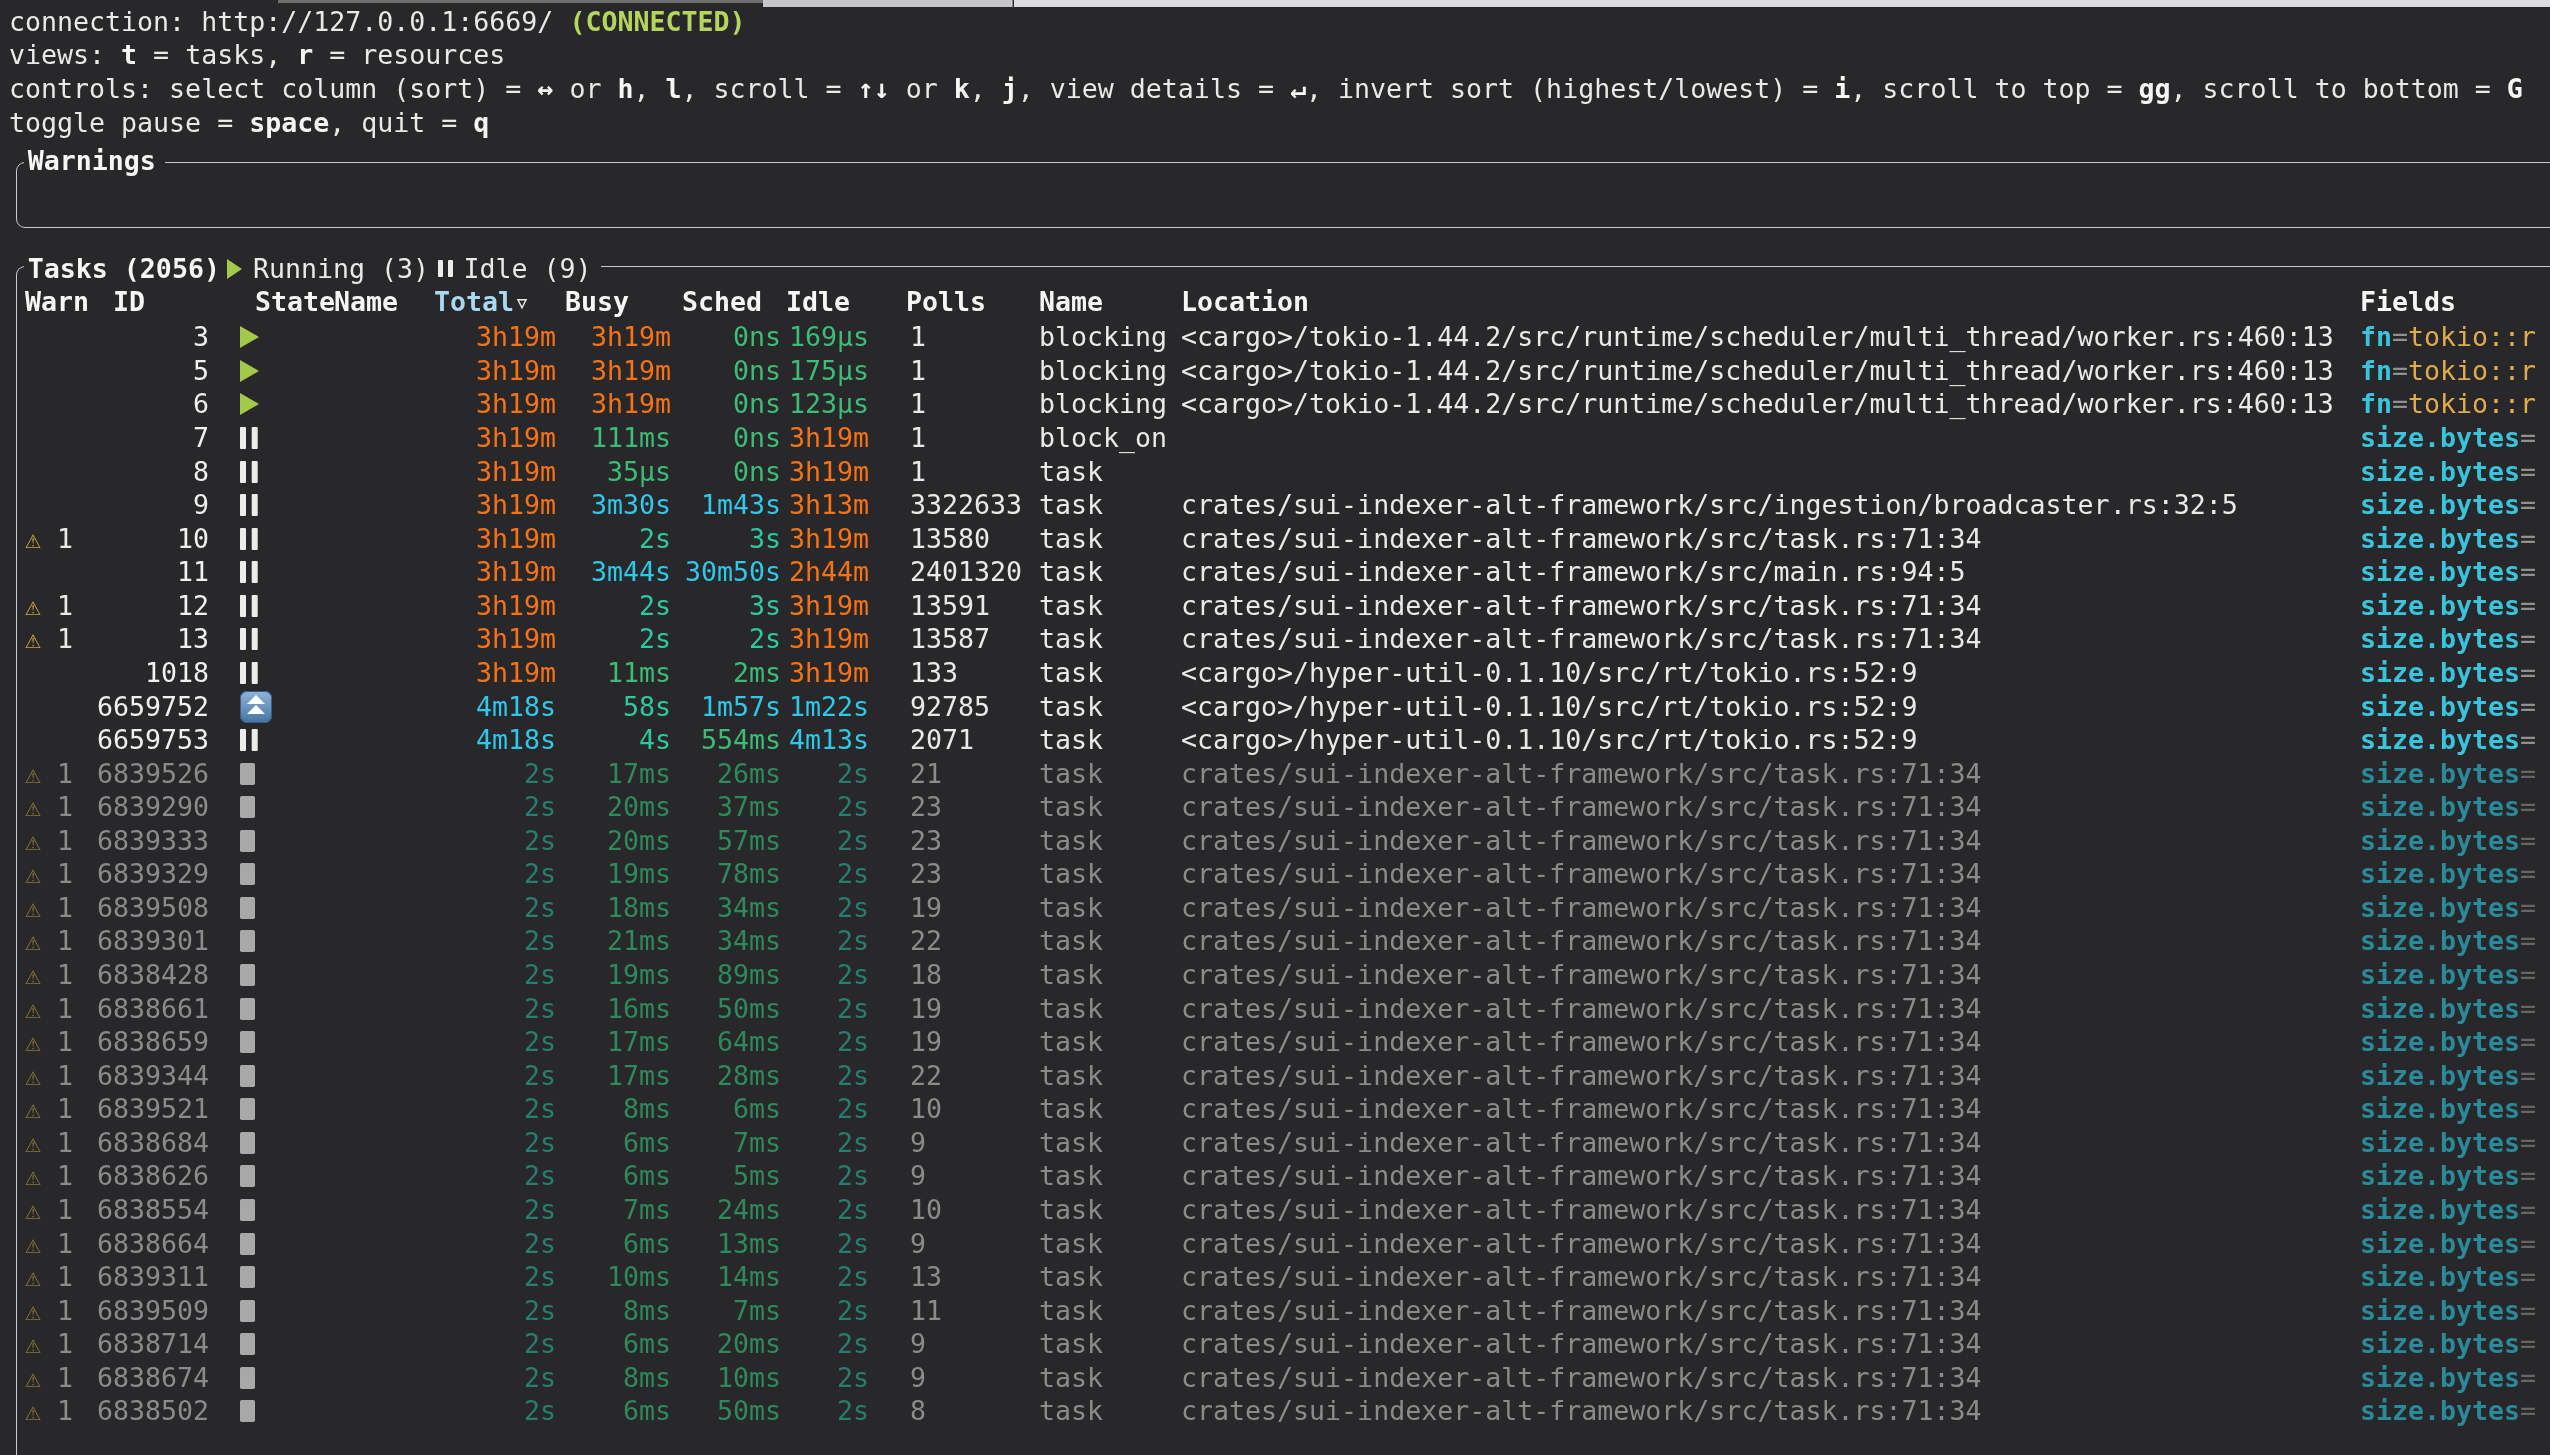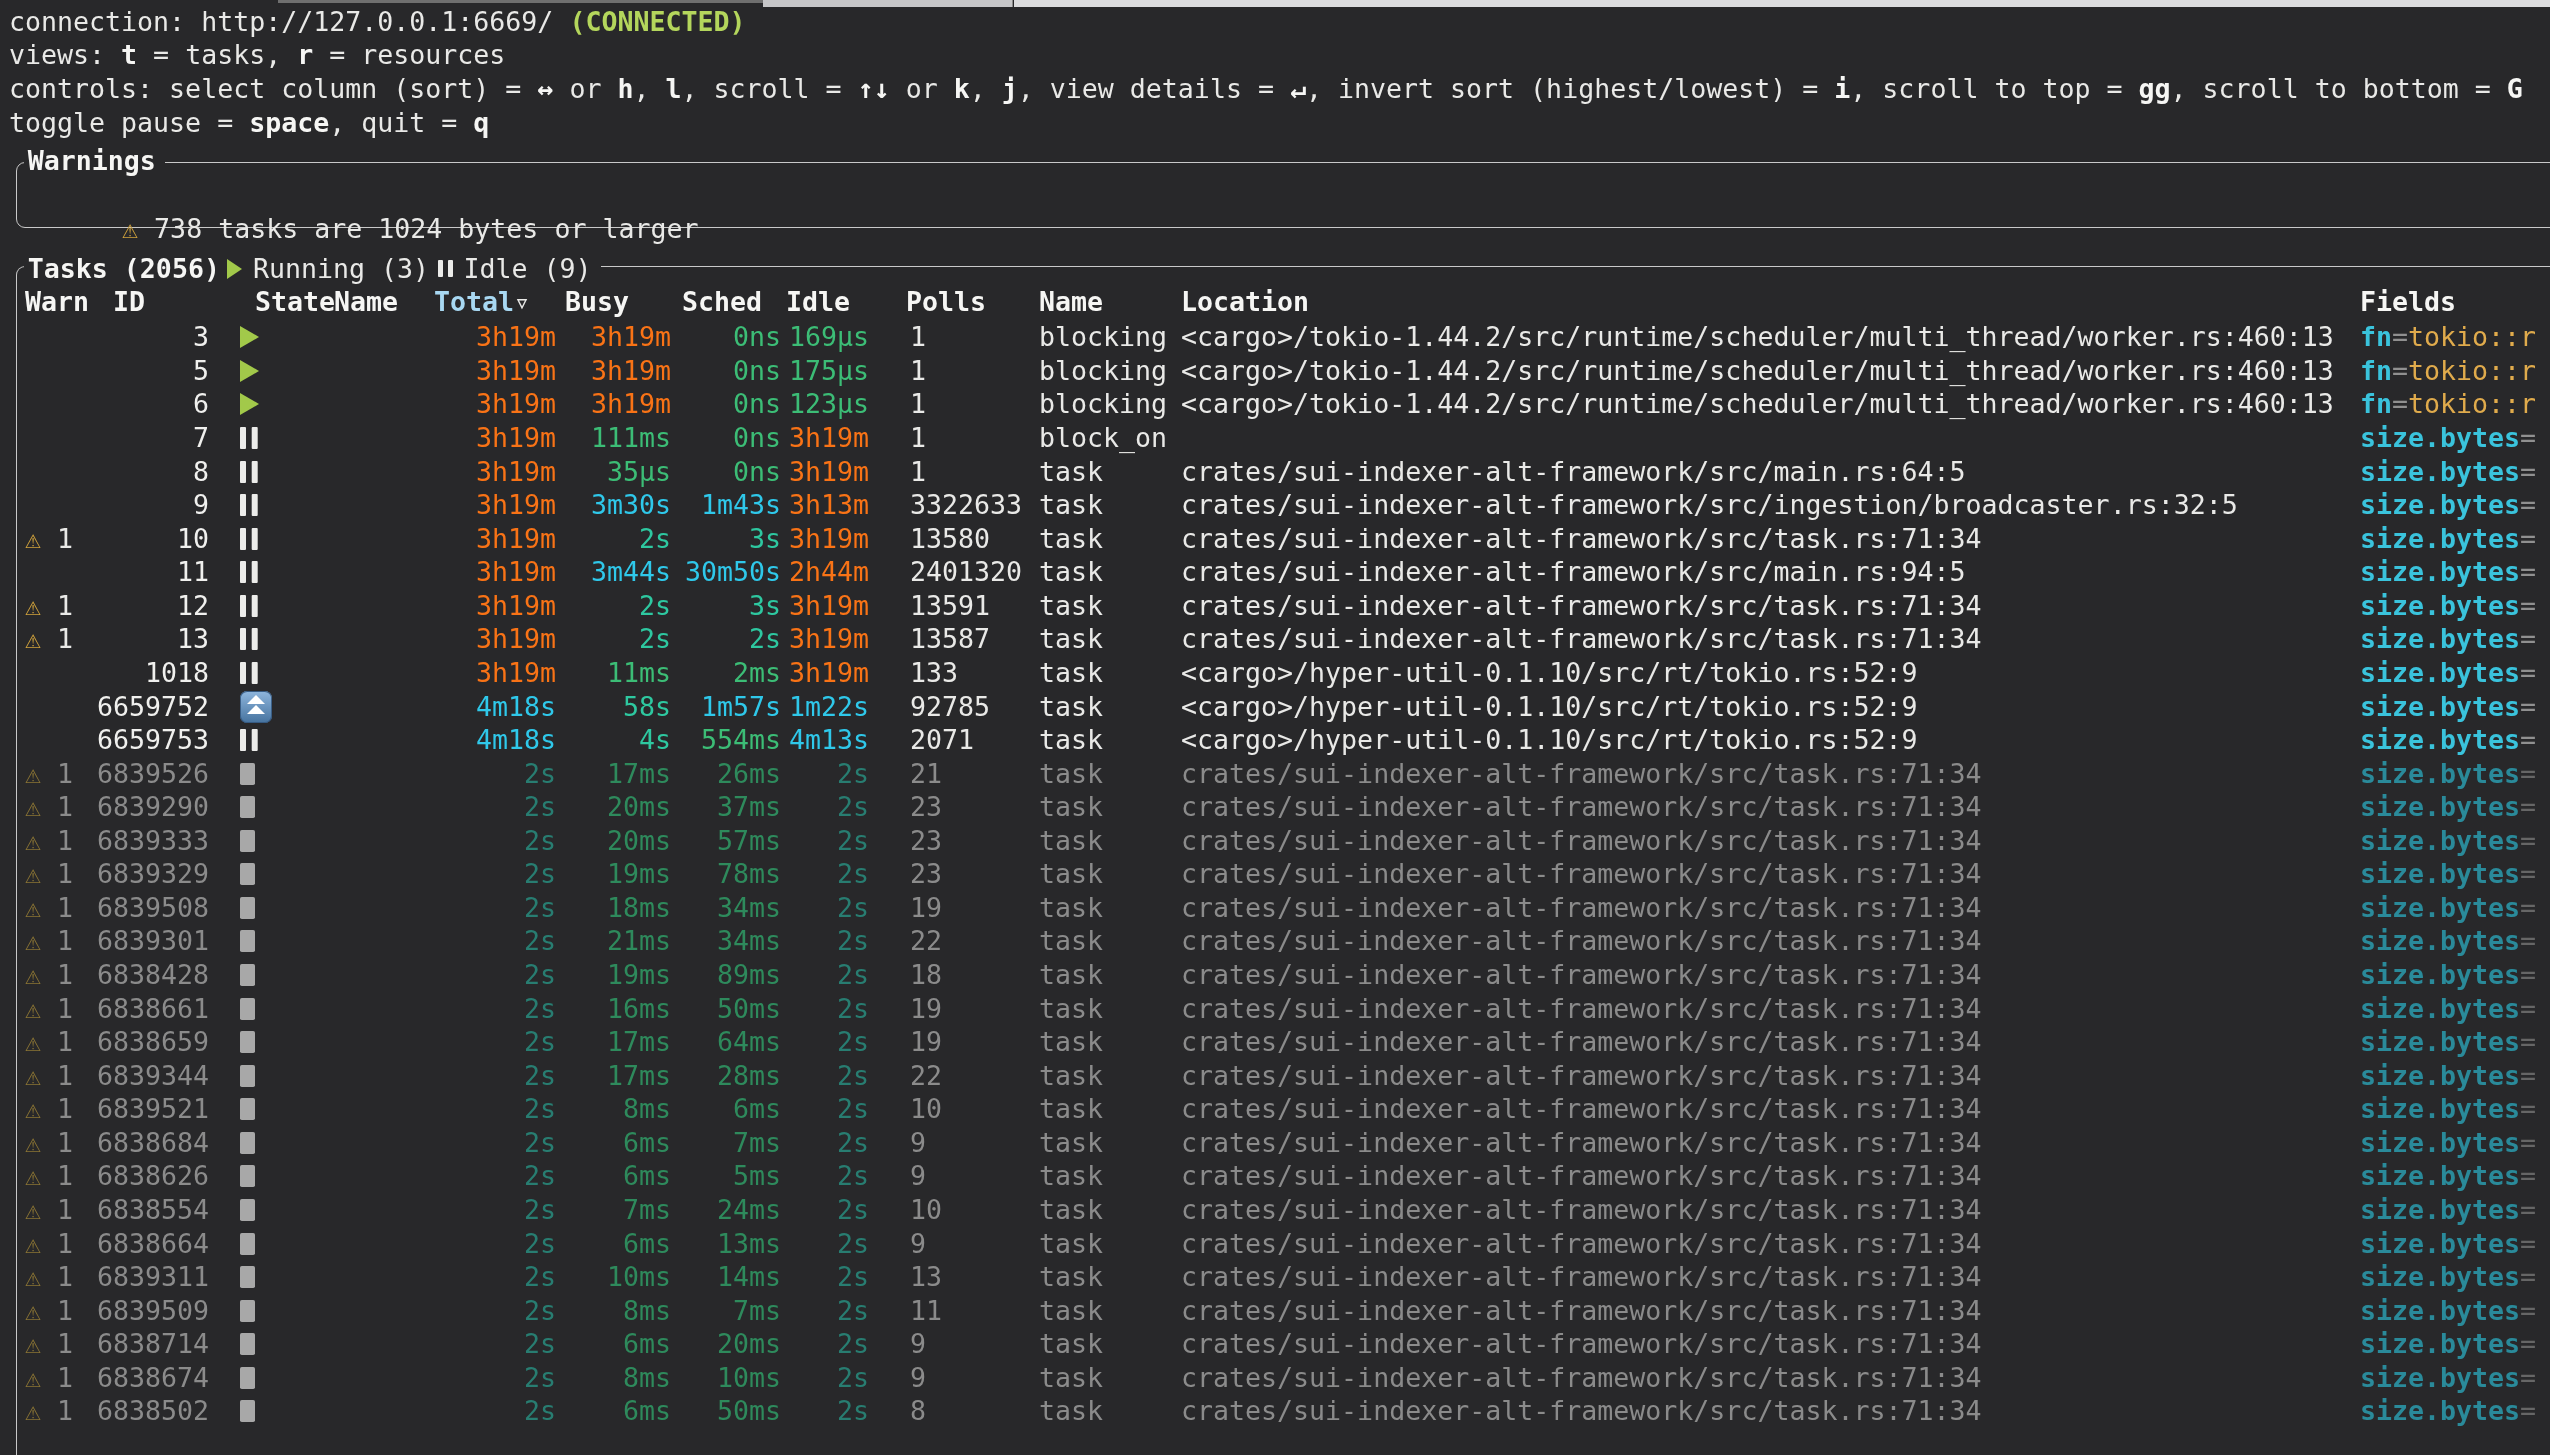--- a/index.html
+++ b/index.html
@@ -84,23 +84,20 @@
 
   <div id="help-lines">
       <div class="hline" style="top: 4.5px;"><span>connection: http://127.0.0.1:6669/ </span><span class=" green">(CONNECTED)</span></div>
       <div class="hline" style="top: 38px;"><span>views: </span><span class="b">t</span><span> = tasks, </span><span class="b">r</span><span> = resources</span></div>
       <div class="hline" style="top: 72px;"><span>controls: select column (sort) = </span><span class="b">↔</span><span> or </span><span class="b">h</span><span>, </span><span class="b">l</span><span>, scroll = </span><span class="b">↑↓</span><span> or </span><span class="b">k</span><span>, </span><span class="b">j</span><span>, view details = </span><span class="b">↵</span><span>, invert sort (highest/lowest) = </span><span class="b">i</span><span>, scroll to top = </span><span class="b">gg</span><span>, scroll to bottom = </span><span class="b">G</span></div>
       <div class="hline" style="top: 106px;"><span>toggle pause = </span><span class="b">space</span><span>, quit = </span><span class="b">q</span></div>
     </div>
 
   <div class="panel" style="left:16px;top:162px;width:2557px;height:64px;">
     <span class="panel-title ptxt" style="left:7.2px;top:-19px;">Warnings</span>
-    <div class="abs" style="left:9px;top:15.3px;white-space:pre;">
-      <span class="warn-glyph">⚠ </span><span>738 tasks are 1024 bytes or larger</span>
-    </div>
   </div>
 
   <div class="panel tasks" style="left:16px;top:266px;width:2557px;height:1256px;">
     <div class="panel-title" style="left:7.2px;top:-15.3px;">
       <span class="ptxt">Tasks (2056)</span>
       <span class="title-run"></span>
       <span>Running (3)</span>
       <span class="title-pause"></span>
       <span>Idle (9)</span>
     </div>
@@ -170,21 +167,20 @@
       </div>
       <div class="row" style="top: 455px;">
         <span class="cell c-id">8</span>
         <span class="cell c-state"><span class="st-pause"></span></span>
         <span class="cell c-total dur-h">3h19m</span>
         <span class="cell c-busy dur-u">35µs</span>
         <span class="cell c-sched dur-u">0ns</span>
         <span class="cell c-idle dur-h">3h19m</span>
         <span class="cell c-polls">1</span>
         <span class="cell c-kind">task</span>
-        <span class="cell c-loc">crates/sui-indexer-alt-framework/src/main.rs:64:5</span>
         <span class="cell c-fields"><span class="fk">size.bytes</span><span class="feq">=</span></span>
       </div>
       <div class="row" style="top: 488px;">
         <span class="cell c-id">9</span>
         <span class="cell c-state"><span class="st-pause"></span></span>
         <span class="cell c-total dur-h">3h19m</span>
         <span class="cell c-busy dur-m">3m30s</span>
         <span class="cell c-sched dur-m">1m43s</span>
         <span class="cell c-idle dur-h">3h13m</span>
         <span class="cell c-polls">3322633</span>

